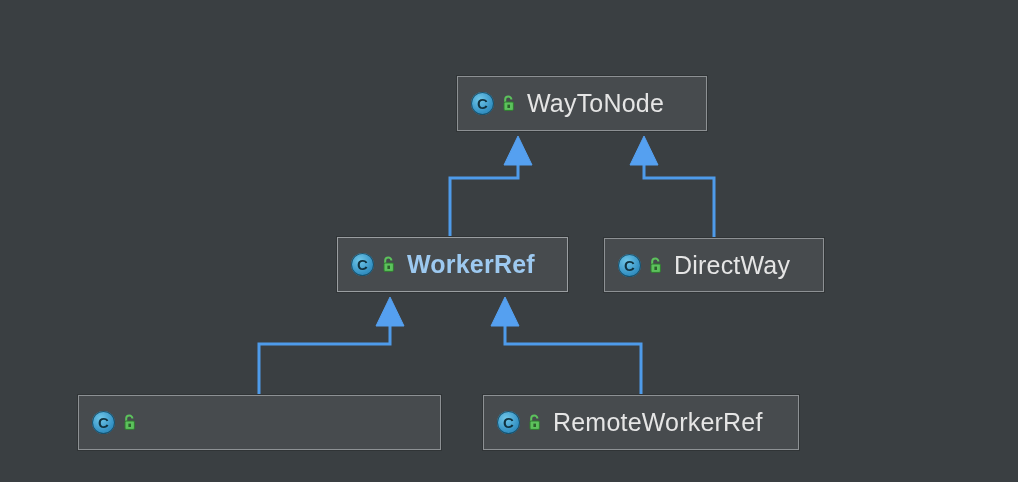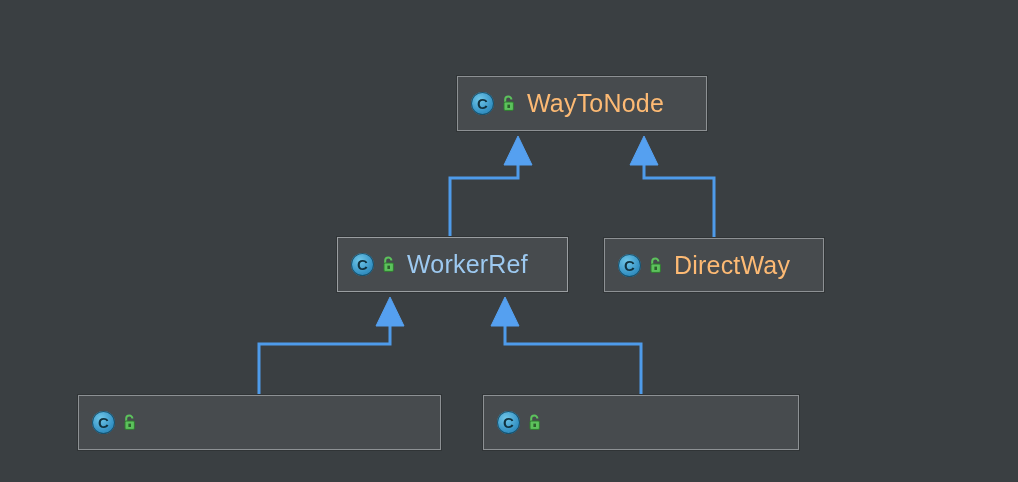--- a/index.html
+++ b/index.html
@@ -67,28 +67,29 @@
   
   .icon-lock {
     width: 15px;
     height: 17px;
     flex: 0 0 15px;
     margin-right: 11px;
     position: relative;
   }
 
   .node-label {
-    color: #fdba74;
+    color: #e5e5e5;
     font-size: 25px;
     line-height: 1;
     letter-spacing: .2px;
     white-space: nowrap;
   }
   .node.selected .node-label {
     color: #9dc9f0;
+    font-weight: bold;
   }
   .node.selected {
     border-color: #9a9ea1;
   }
 </style>
 </head>
 <body>
 
 <div id="canvas">
 
@@ -193,16 +194,17 @@
           <text x="11.5" y="17" text-anchor="middle" font-family="Liberation Sans, sans-serif" font-size="15" font-weight="bold" fill="#11323f">C</text>
         </svg>
       </span>
       <span class="icon-lock">
         <svg width="15" height="17" viewBox="0 0 15 17">
           <path d="M4.2 7 V4.6 a3.1 3.1 0 0 1 6.2 0" fill="none" stroke="#5cc25c" stroke-width="2"></path>
           <rect x="3" y="7" width="9.4" height="8.4" rx="1.1" fill="#5cc25c" stroke="#2f7a2f" stroke-width="1"></rect>
           <rect x="6.4" y="9.6" width="2.6" height="3.4" fill="#2d5f2d"></rect>
         </svg>
       </span>
+      <span class="node-label">RemoteWorkerRef</span>
     </div>
   </div>
 
 </div>
 
 </body></html>

